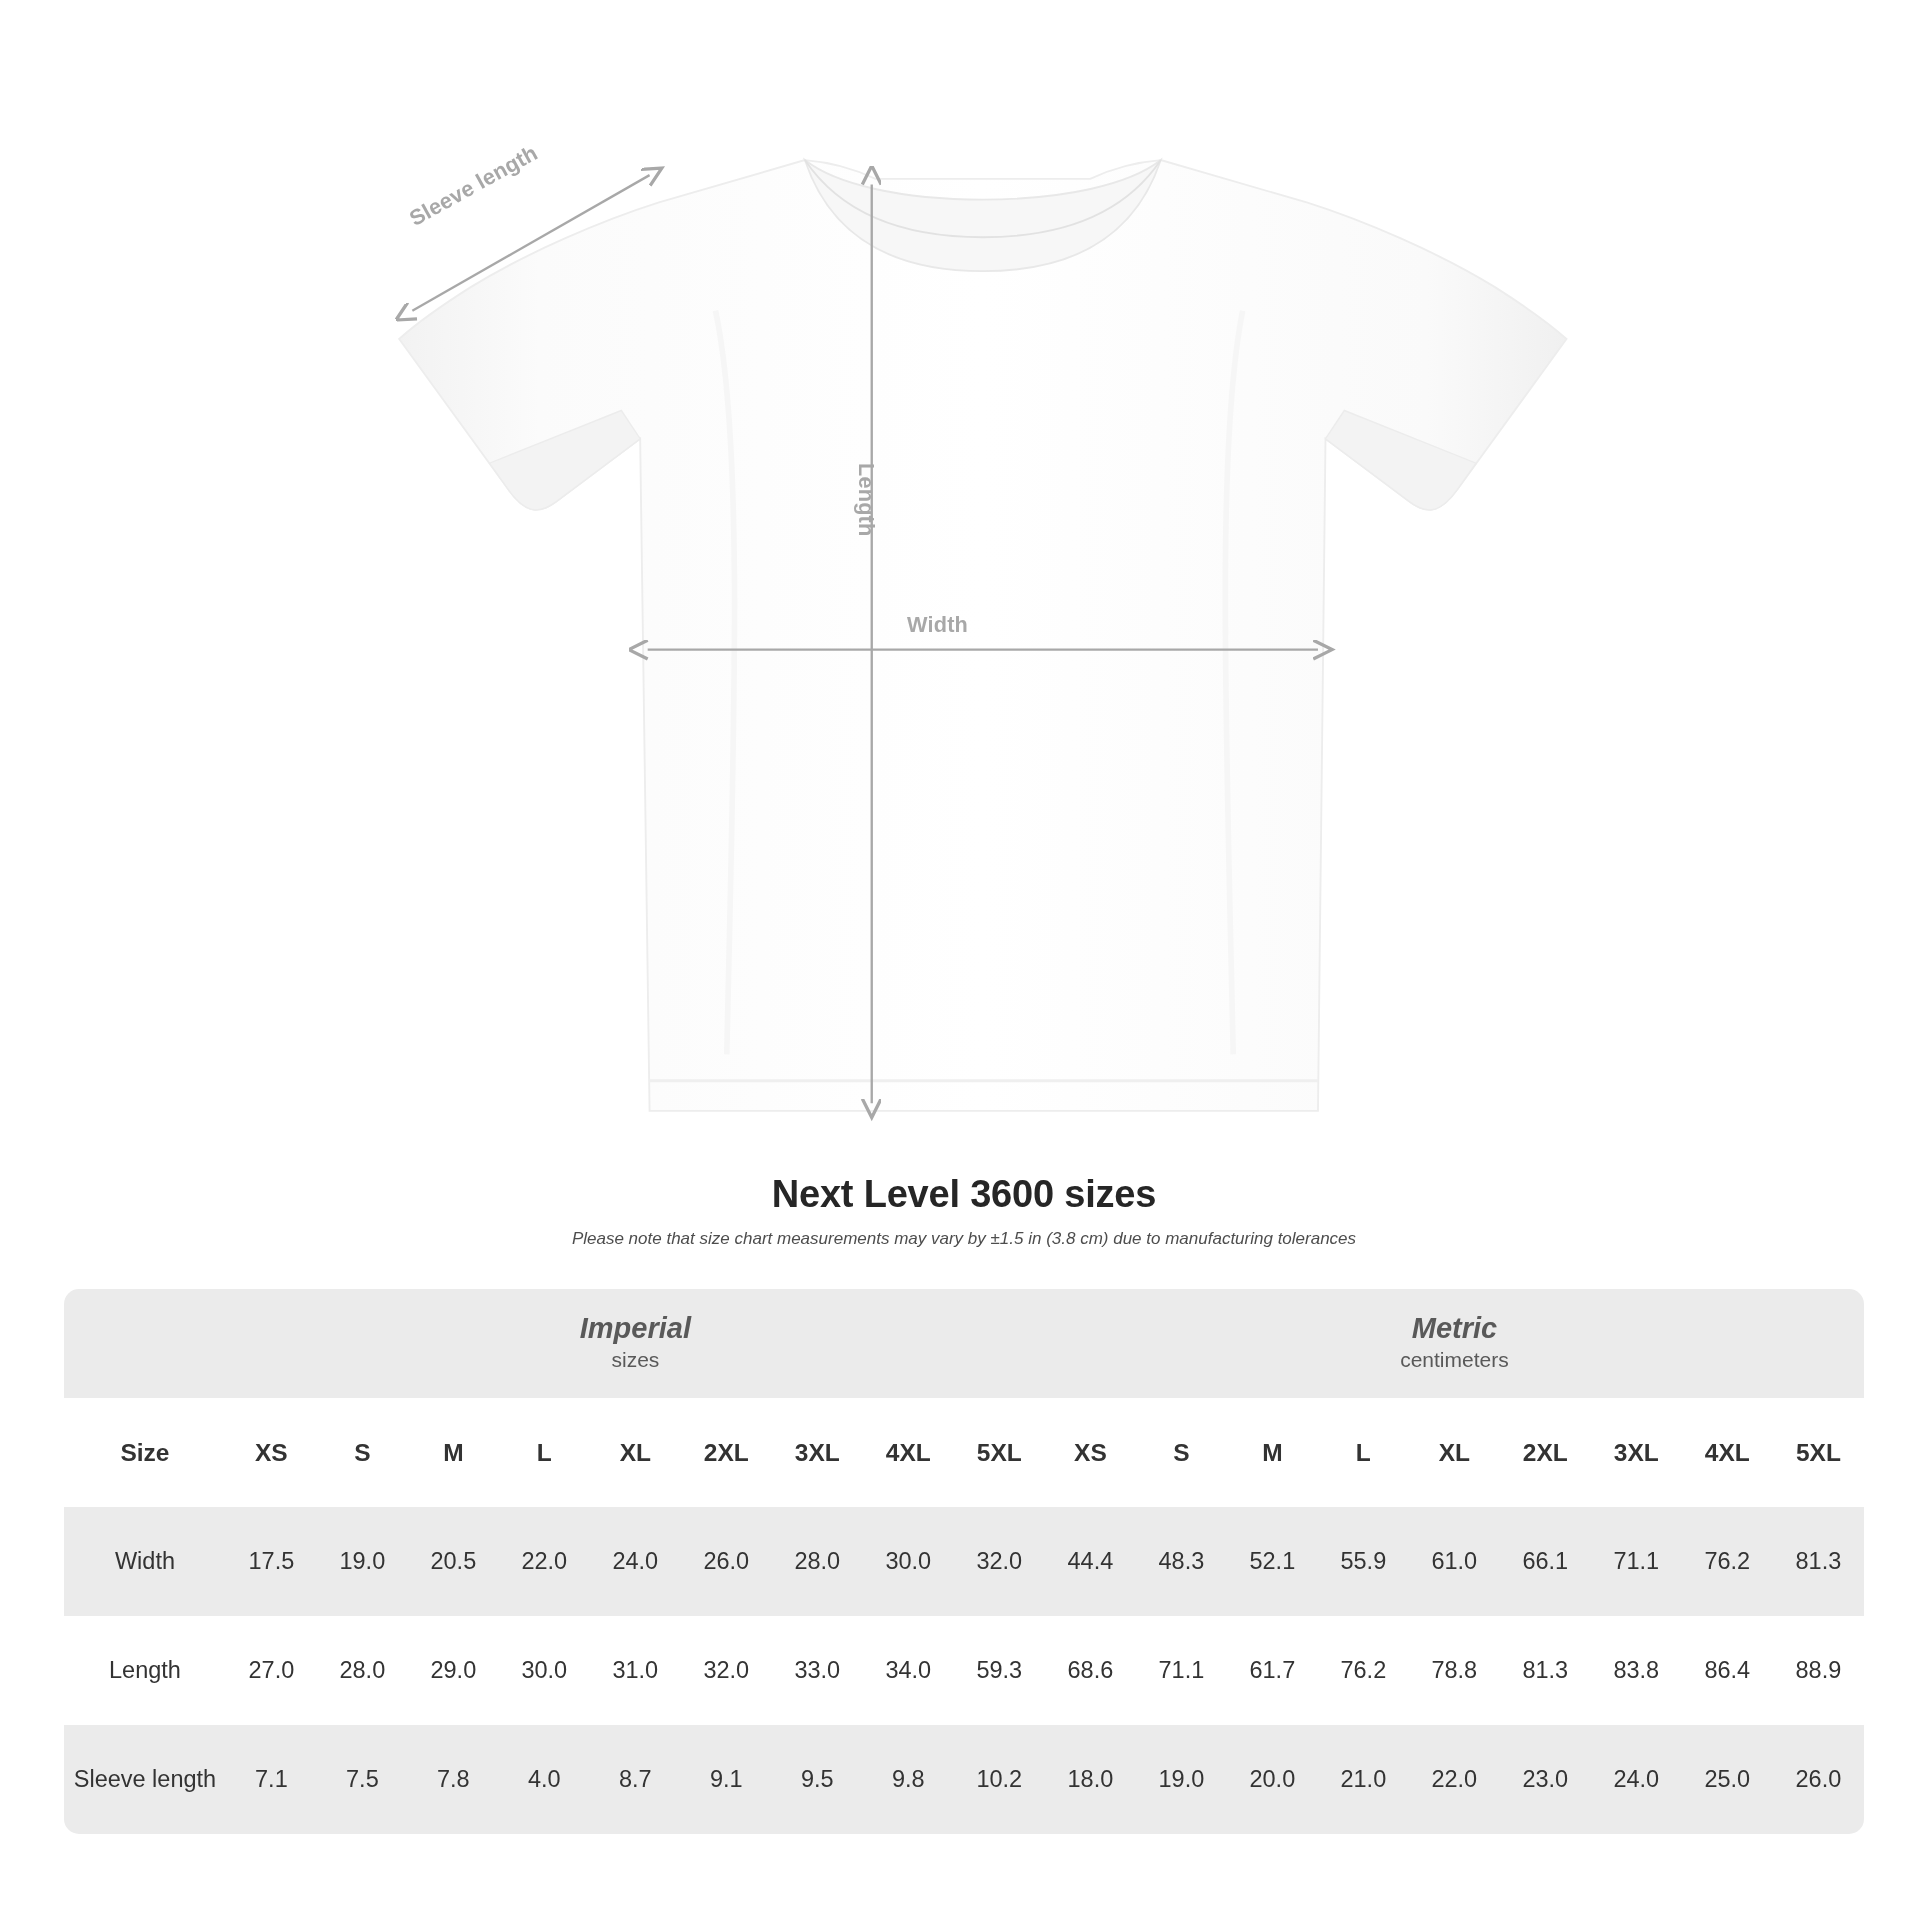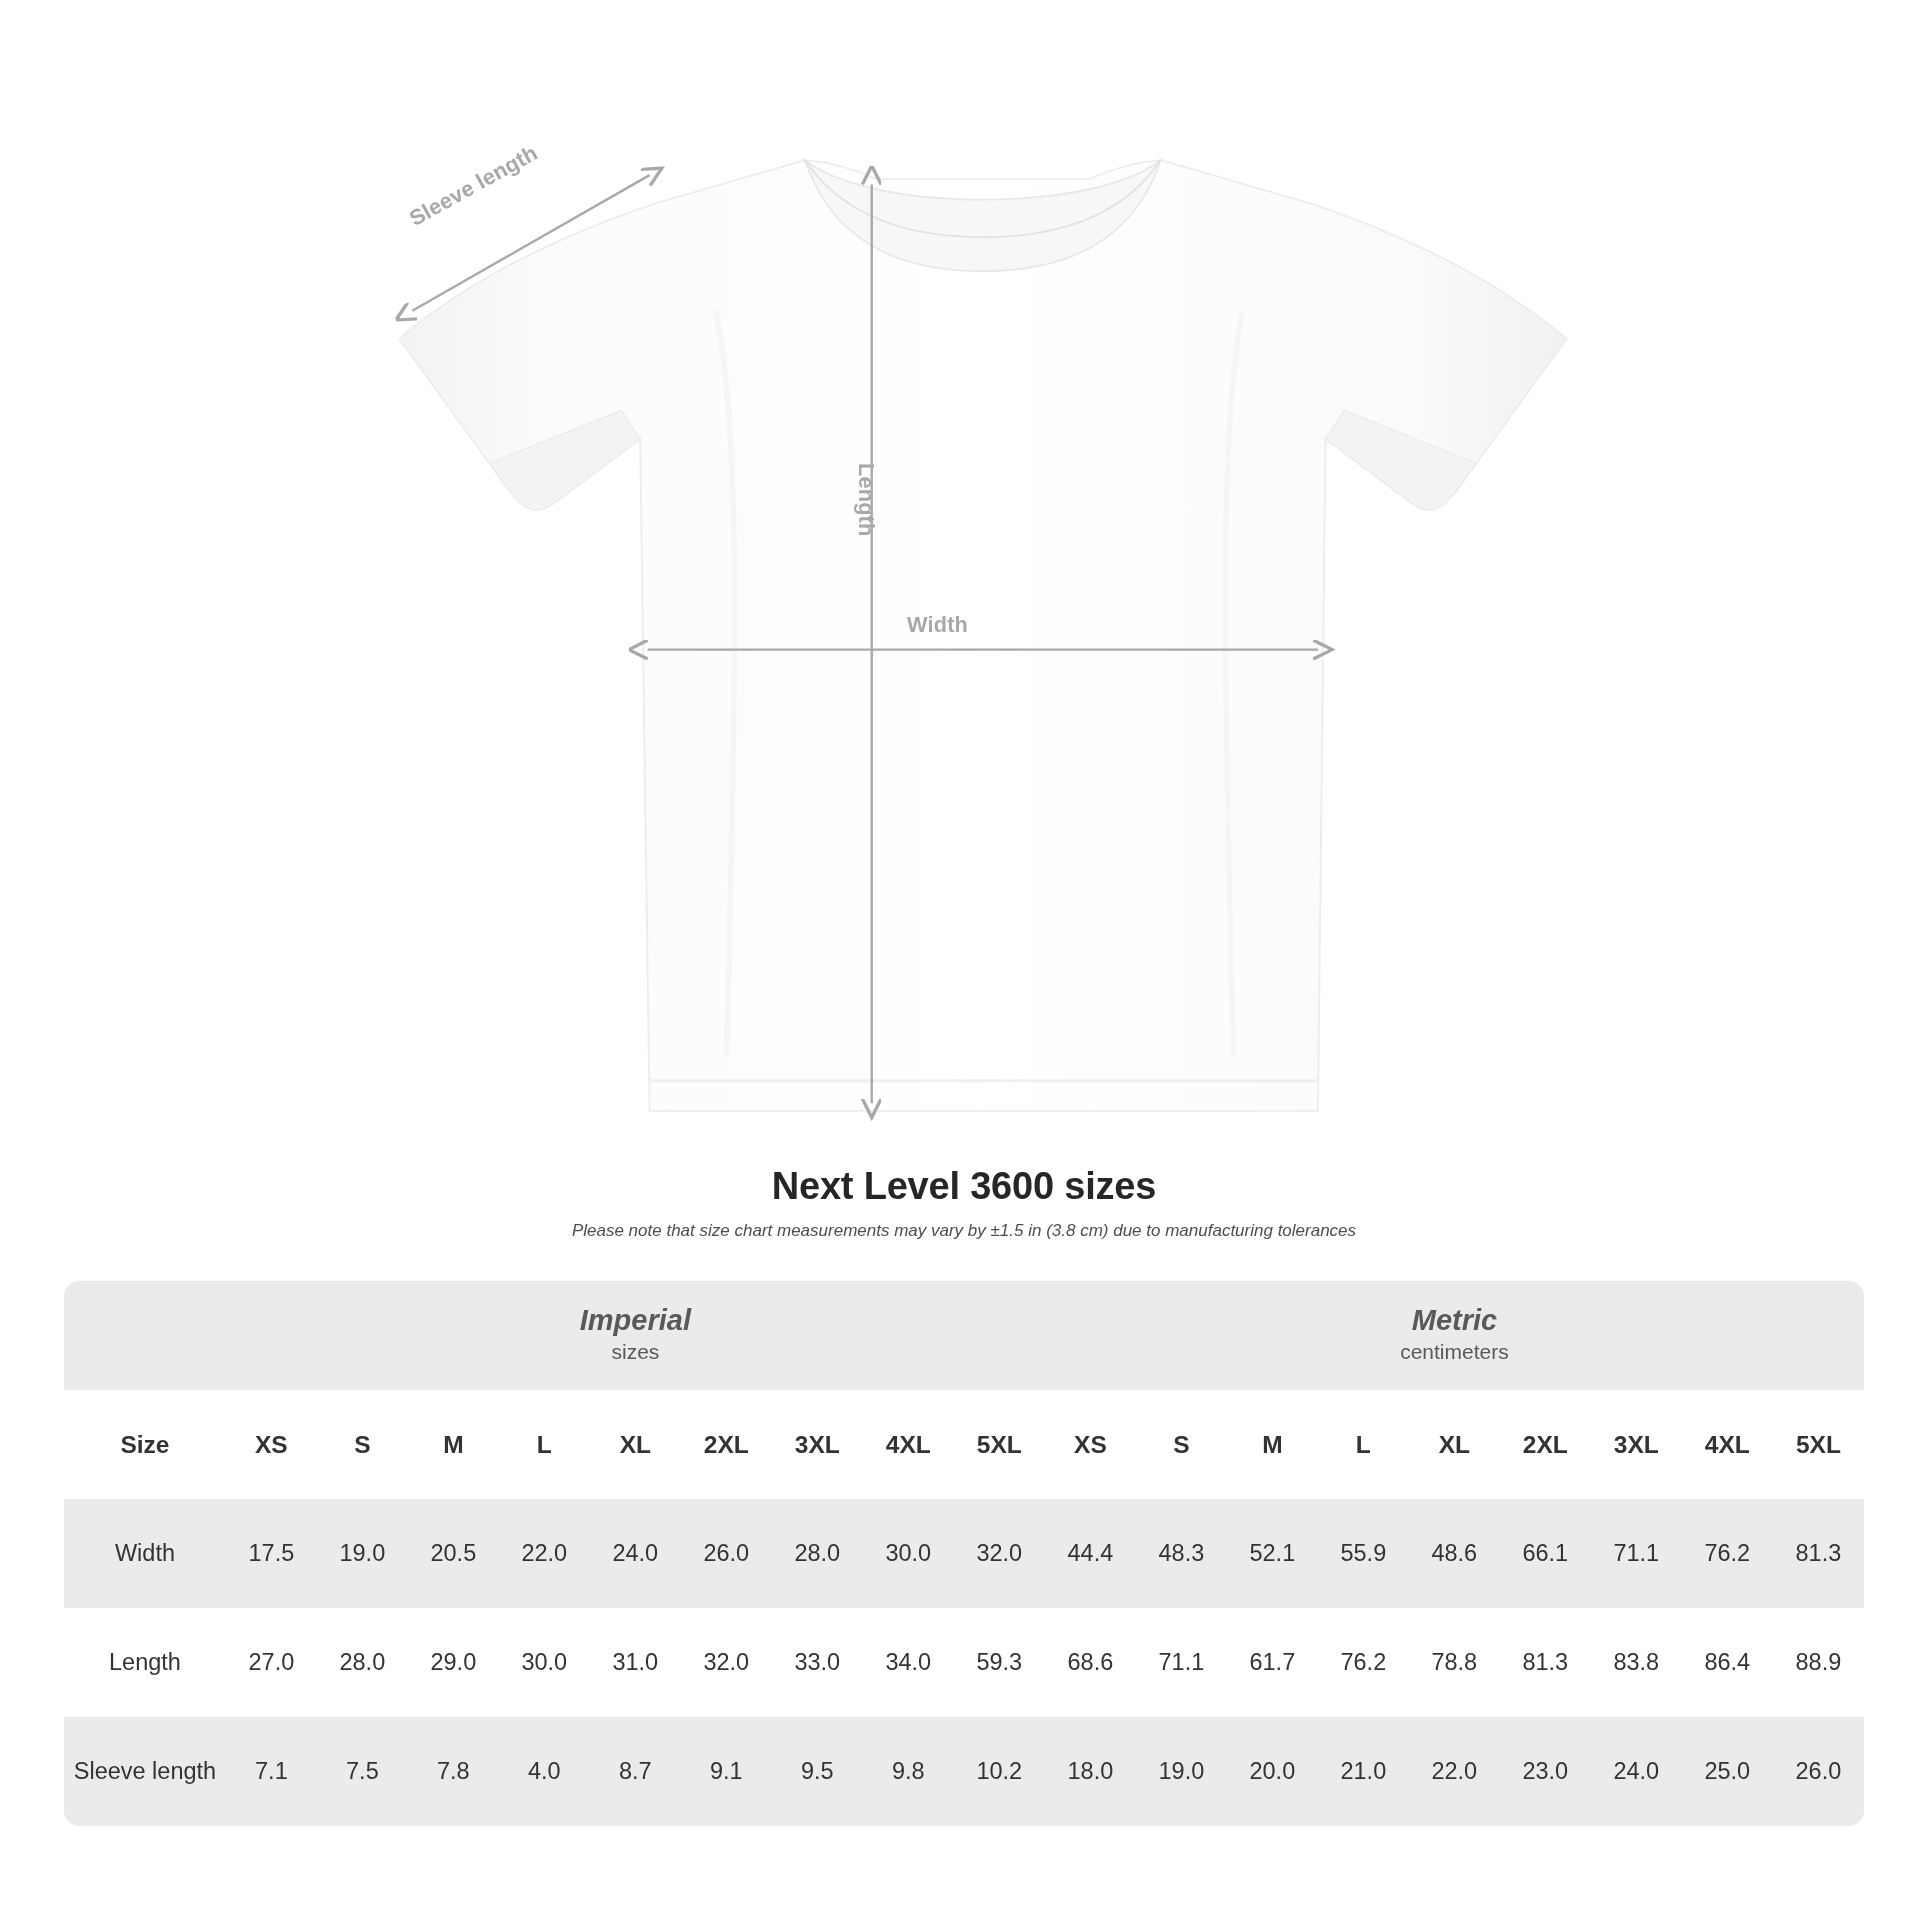--- a/index.html
+++ b/index.html
@@ -53,21 +53,21 @@
     transform-origin: left top;
   }
   .anno-width {
     left: 907px;
     top: 612px;
   }
 
   
   .title-block {
     text-align: center;
-    margin-top: 7px;
+    margin-top: 15px;
   }
   .chart-title {
     font-size: 38px;
     font-weight: bold;
     color: #262626;
     margin: 0 0 13px 0;
     letter-spacing: -0.2px;
   }
   .chart-note {
     font-size: 17px;
@@ -299,21 +299,21 @@
           <td>22.0</td>
           <td>24.0</td>
           <td>26.0</td>
           <td>28.0</td>
           <td>30.0</td>
           <td>32.0</td>
           <td>44.4</td>
           <td>48.3</td>
           <td>52.1</td>
           <td>55.9</td>
-          <td>48.6</td>
+          <td>61.0</td>
           <td>66.1</td>
           <td>71.1</td>
           <td>76.2</td>
           <td>81.3</td>
         </tr>
 
         <tr class="plain">
           <td class="rowhead">Length</td>
           <td>27.0</td>
           <td>28.0</td>

